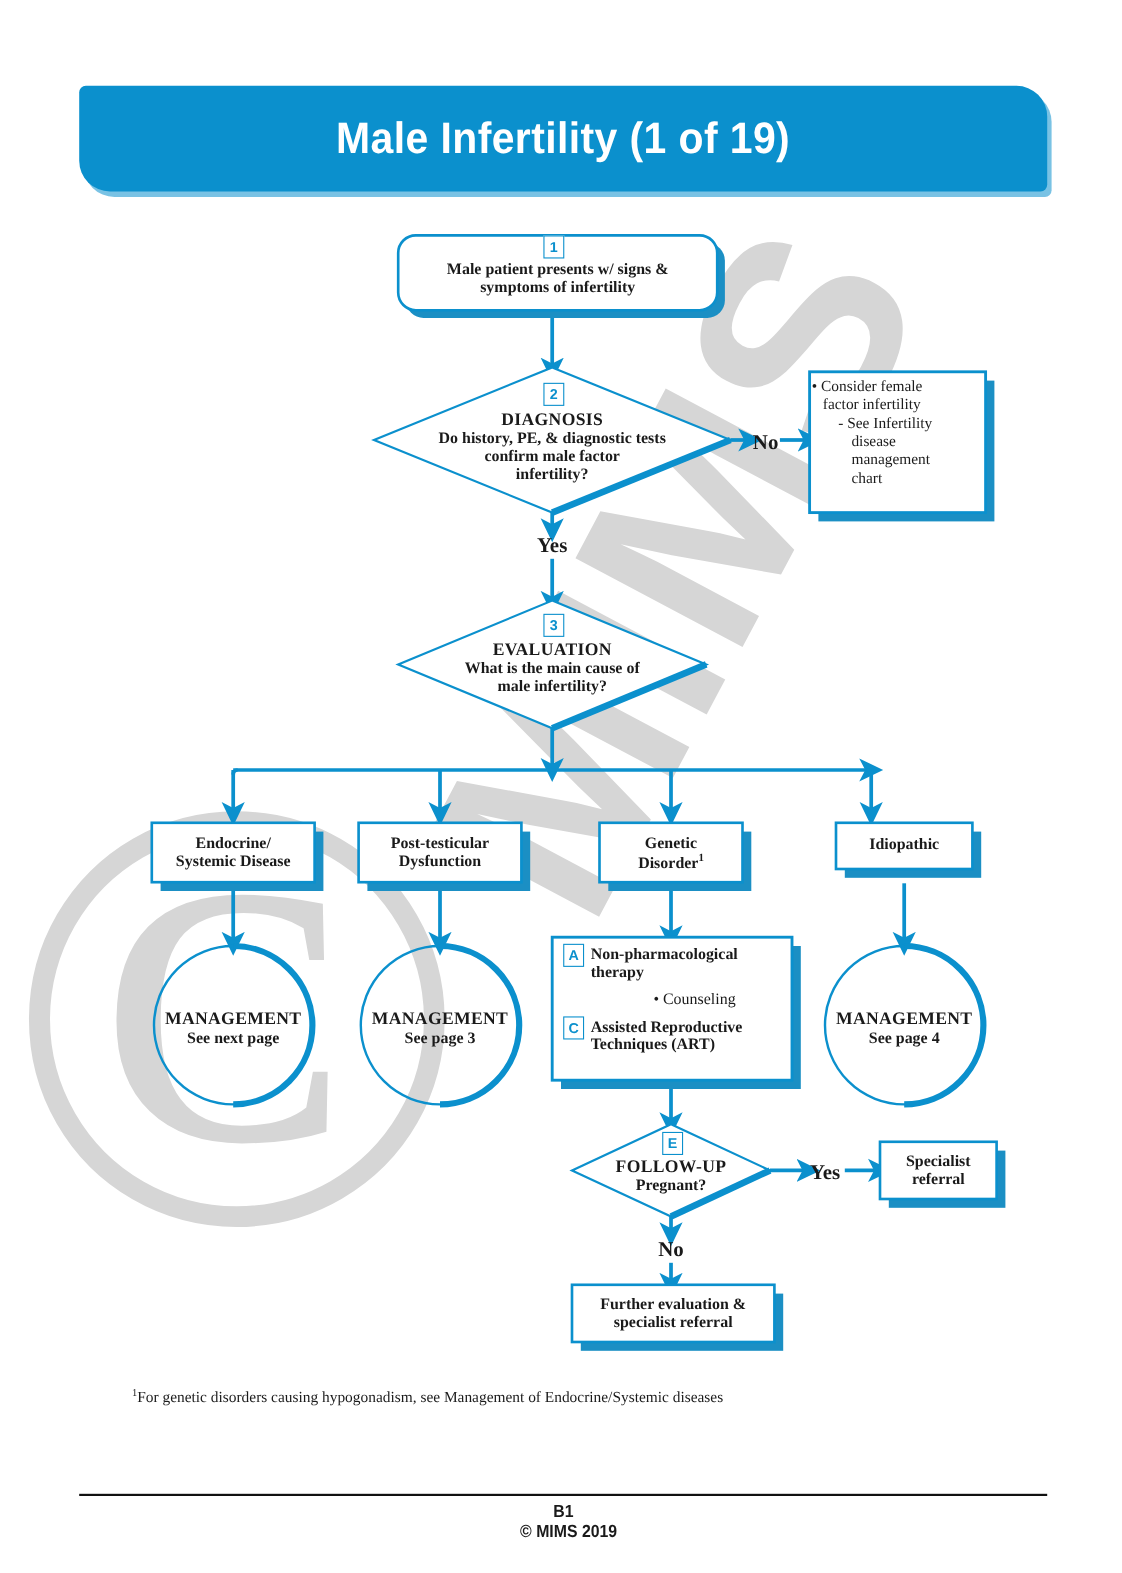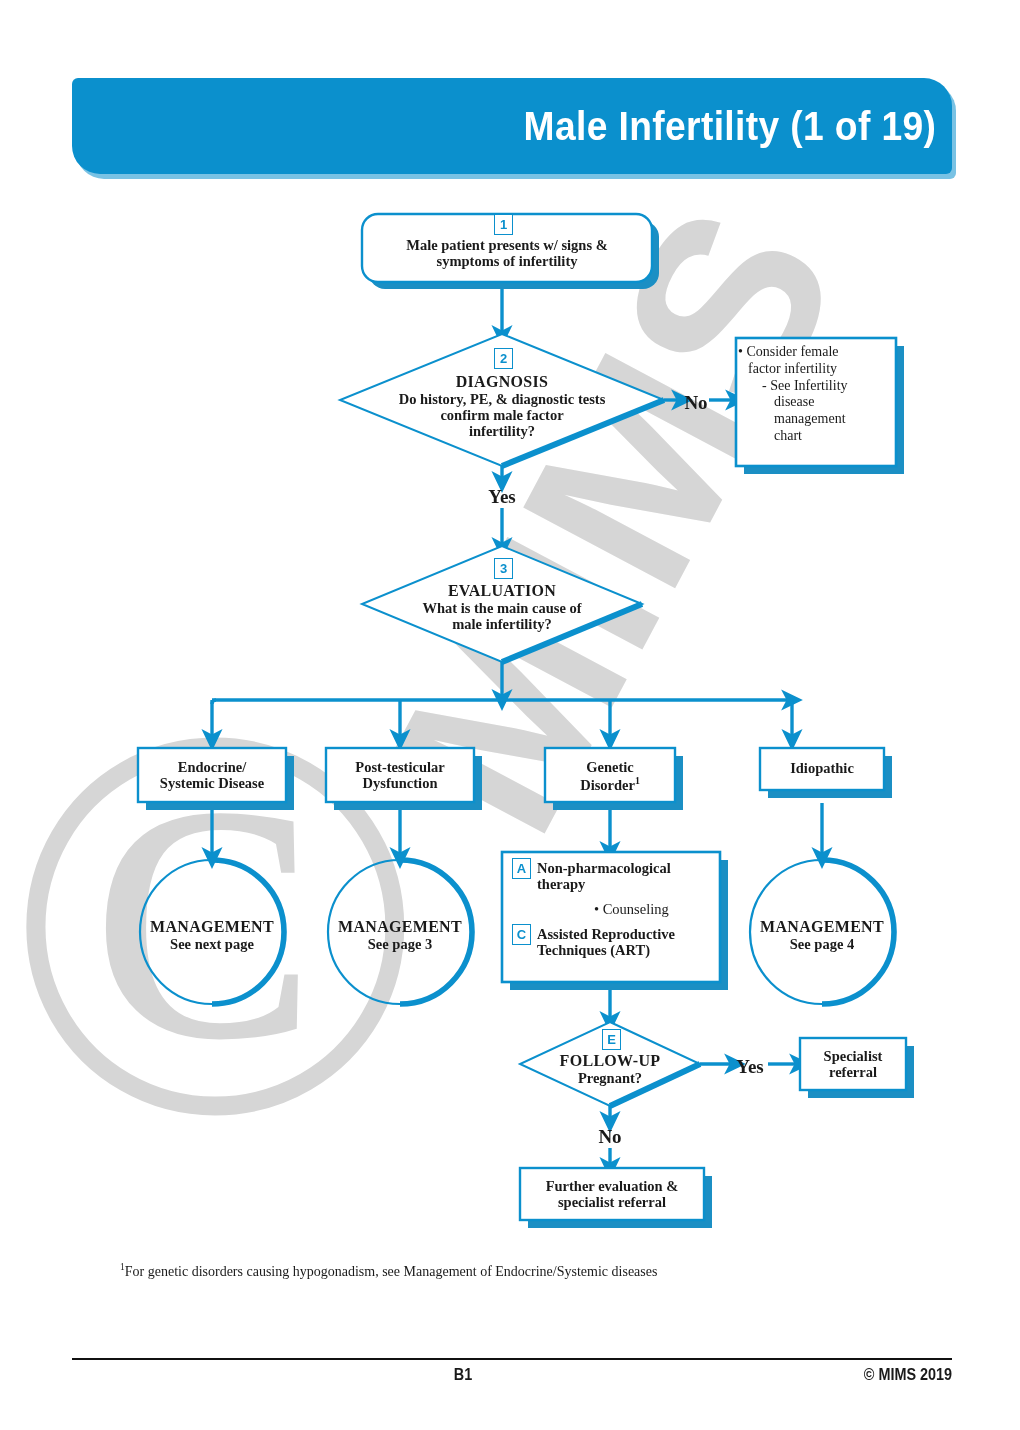--- a/index.html
+++ b/index.html
@@ -6,21 +6,21 @@
   body{width:1020px;height:1430px;position:relative;overflow:hidden;
        font-family:"Liberation Serif", serif;color:#1a1a1a;}
 
   
   #watermark{position:absolute;left:0;top:0;width:1020px;height:1430px;
              pointer-events:none;z-index:0;}
 
   
   #title-banner{position:absolute;left:72px;top:78px;width:880px;height:96px;
       background:#0b90cd;border-radius:6px 28px 6px 28px;z-index:3;
-      display:flex;align-items:center;justify-content:flex-end;
+      display:flex;align-items:center;justify-content:center;
       box-shadow:4px 5px 0 0 rgba(11,144,205,.55);}
   #title-text{font-family:"Liberation Sans", sans-serif;font-weight:bold;
       font-size:40px;color:#ffffff;letter-spacing:.4px;
       transform:scaleX(.93);transform-origin:center;}
 
   
   #flow{position:absolute;left:0;top:0;width:1020px;height:1430px;z-index:2;}
 
   
   .lbl{position:absolute;z-index:4;text-align:center;line-height:1.12;}
@@ -36,21 +36,21 @@
 
   
   #footnote{position:absolute;left:120px;top:1262px;width:790px;z-index:4;
      font-size:14px;}
   #disclaimer{position:absolute;left:120px;top:1296px;width:790px;z-index:4;
      font-style:italic;font-size:13.5px;text-align:center;line-height:1.35;}
   #rule{position:absolute;left:72px;top:1358px;width:880px;height:2px;
      background:#111;z-index:4;}
   #footer{position:absolute;left:72px;top:1366px;width:880px;z-index:4;
      font-family:"Liberation Sans", sans-serif;font-weight:bold;font-size:16px;
-     display:flex;align-items:center;}
+     display:flex;align-items:center;flex-direction:column;}
   #footer .pg{flex:1;text-align:center;transform:scaleX(.9);}
   #footer .cr{transform:scaleX(.9);transform-origin:right center;}
   sup{font-size:.68em;vertical-align:super;}
 </style>
 </head>
 <body>
 
 <svg id="watermark" viewBox="0 0 1020 1430" xmlns="http://www.w3.org/2000/svg">
   <text x="215" y="1110" font-size="560" font-family="Liberation Serif, serif" fill="#d6d6d6" text-anchor="middle">©</text>
   <text x="690" y="560" font-size="250" font-family="Liberation Sans, sans-serif" font-weight="bold" fill="#d6d6d6" text-anchor="middle" transform="rotate(-62 690 560)">MIMS</text>

